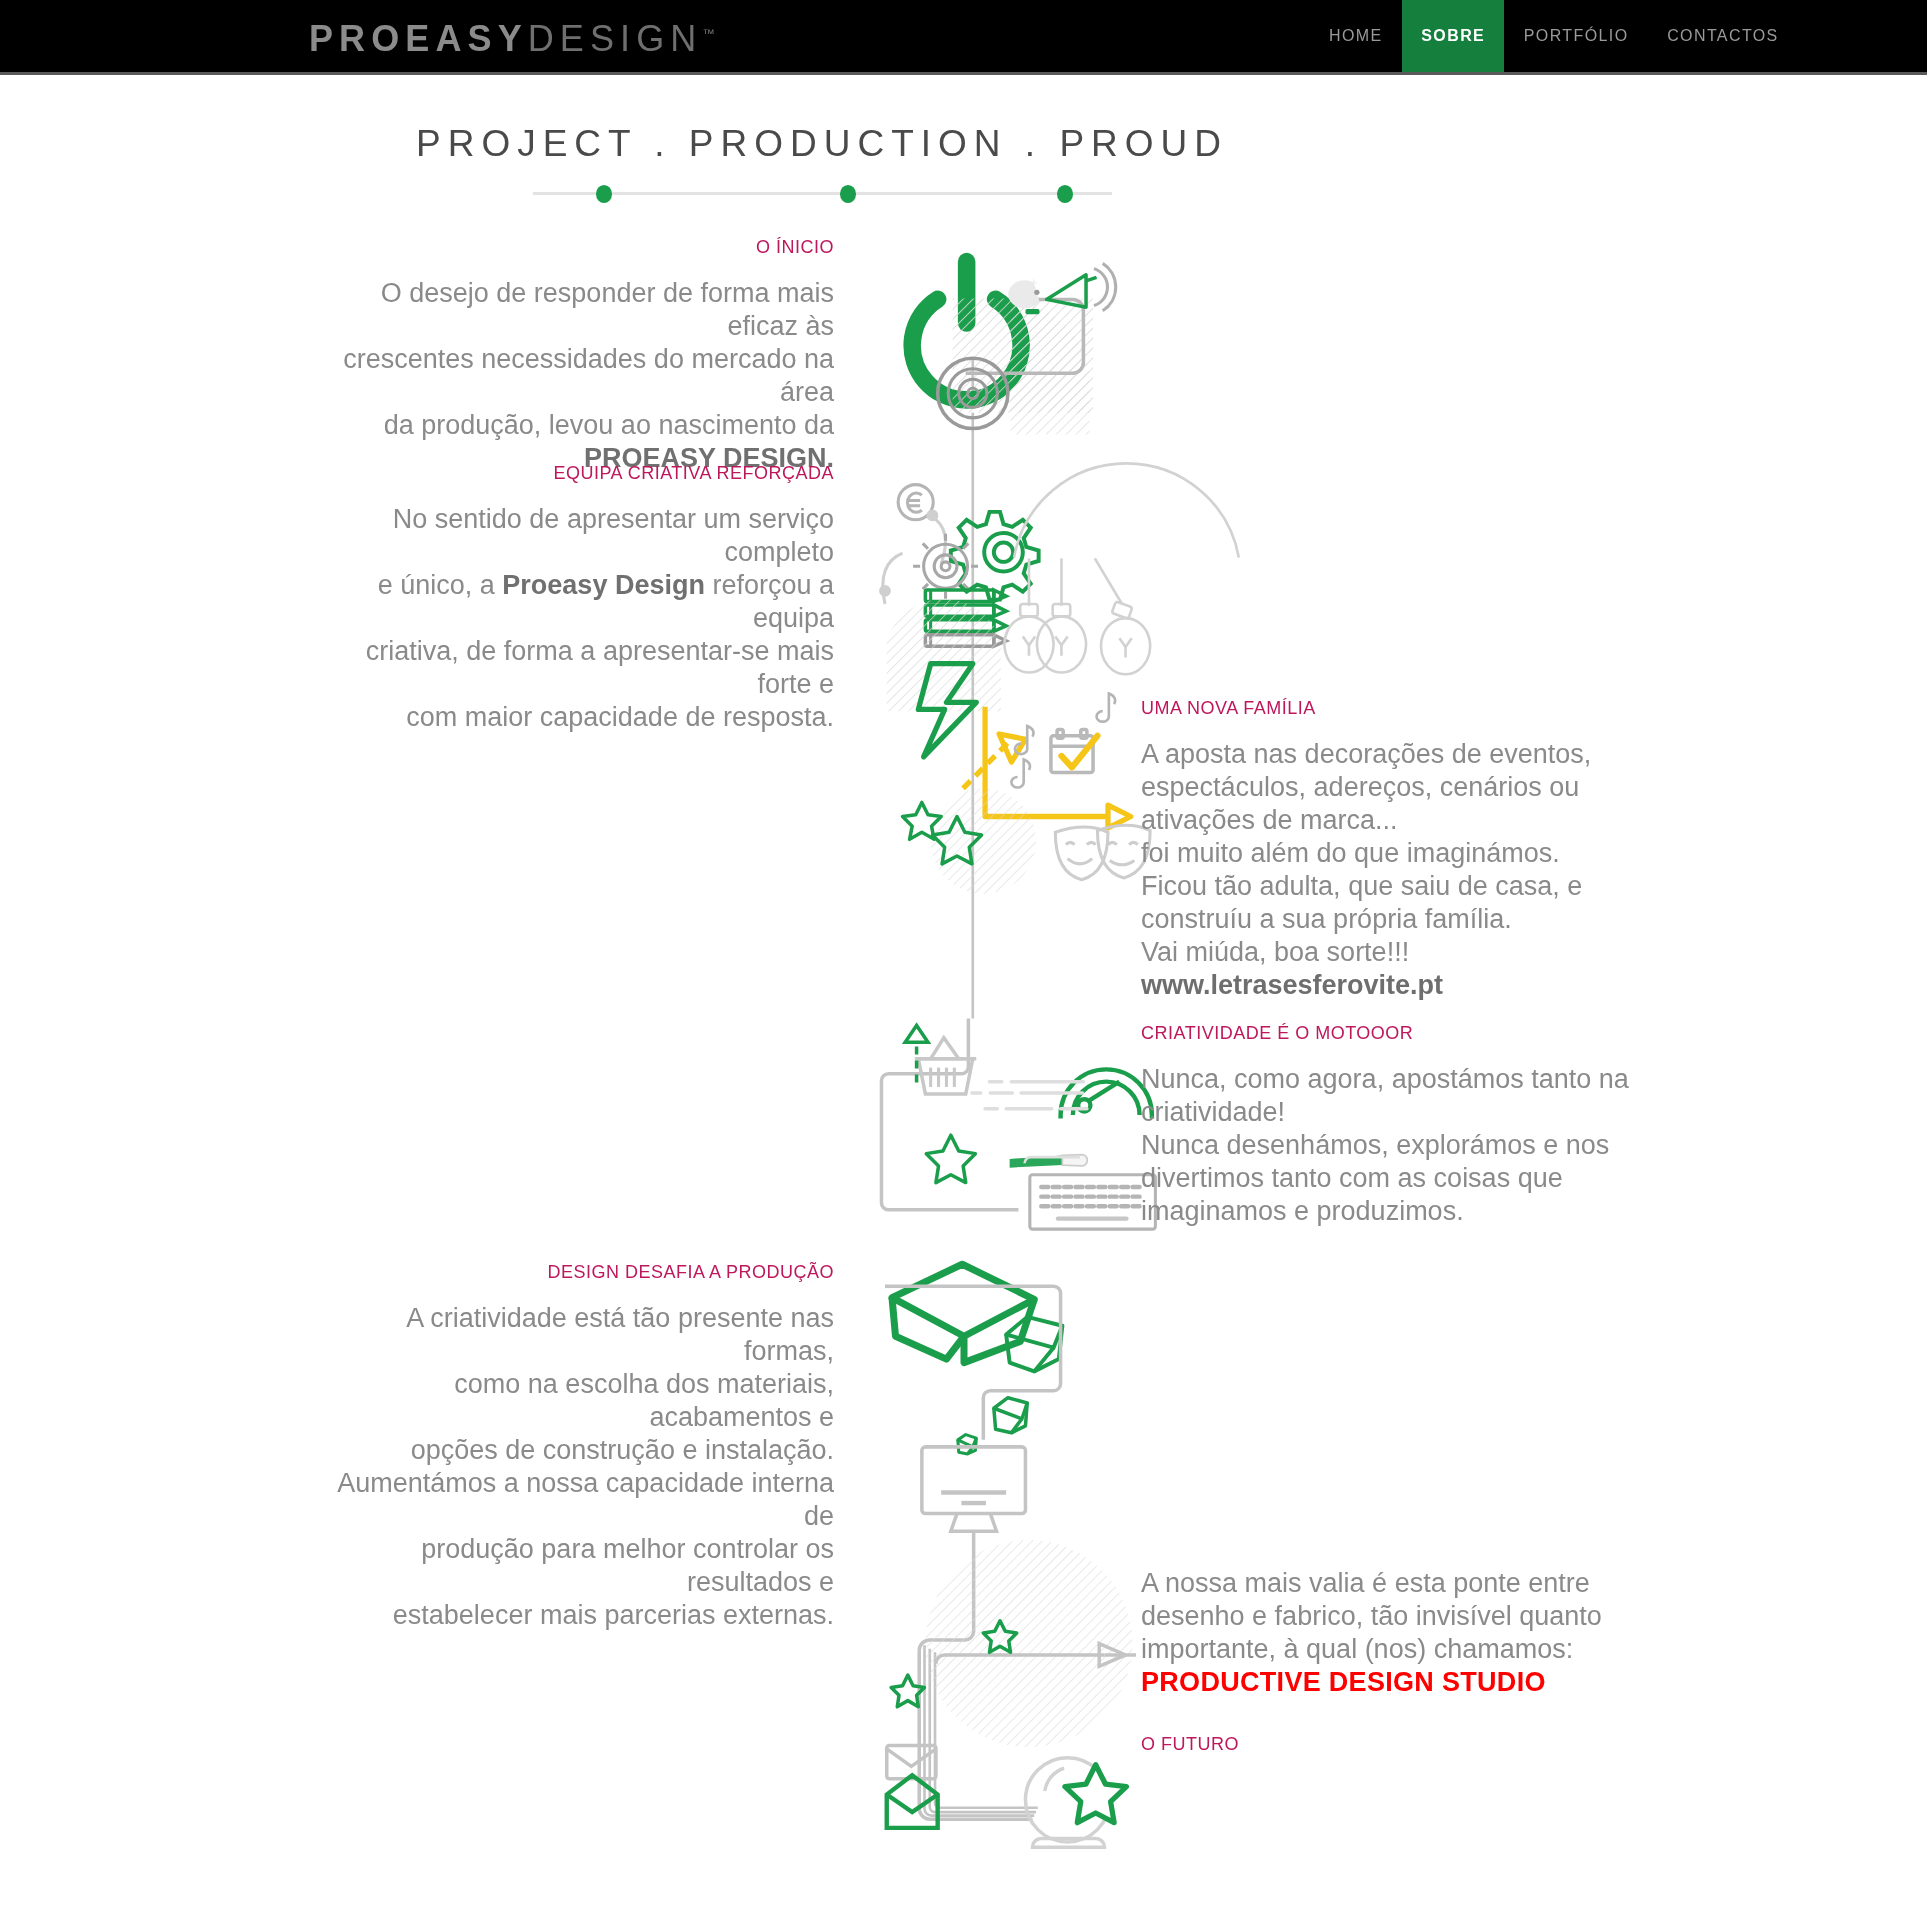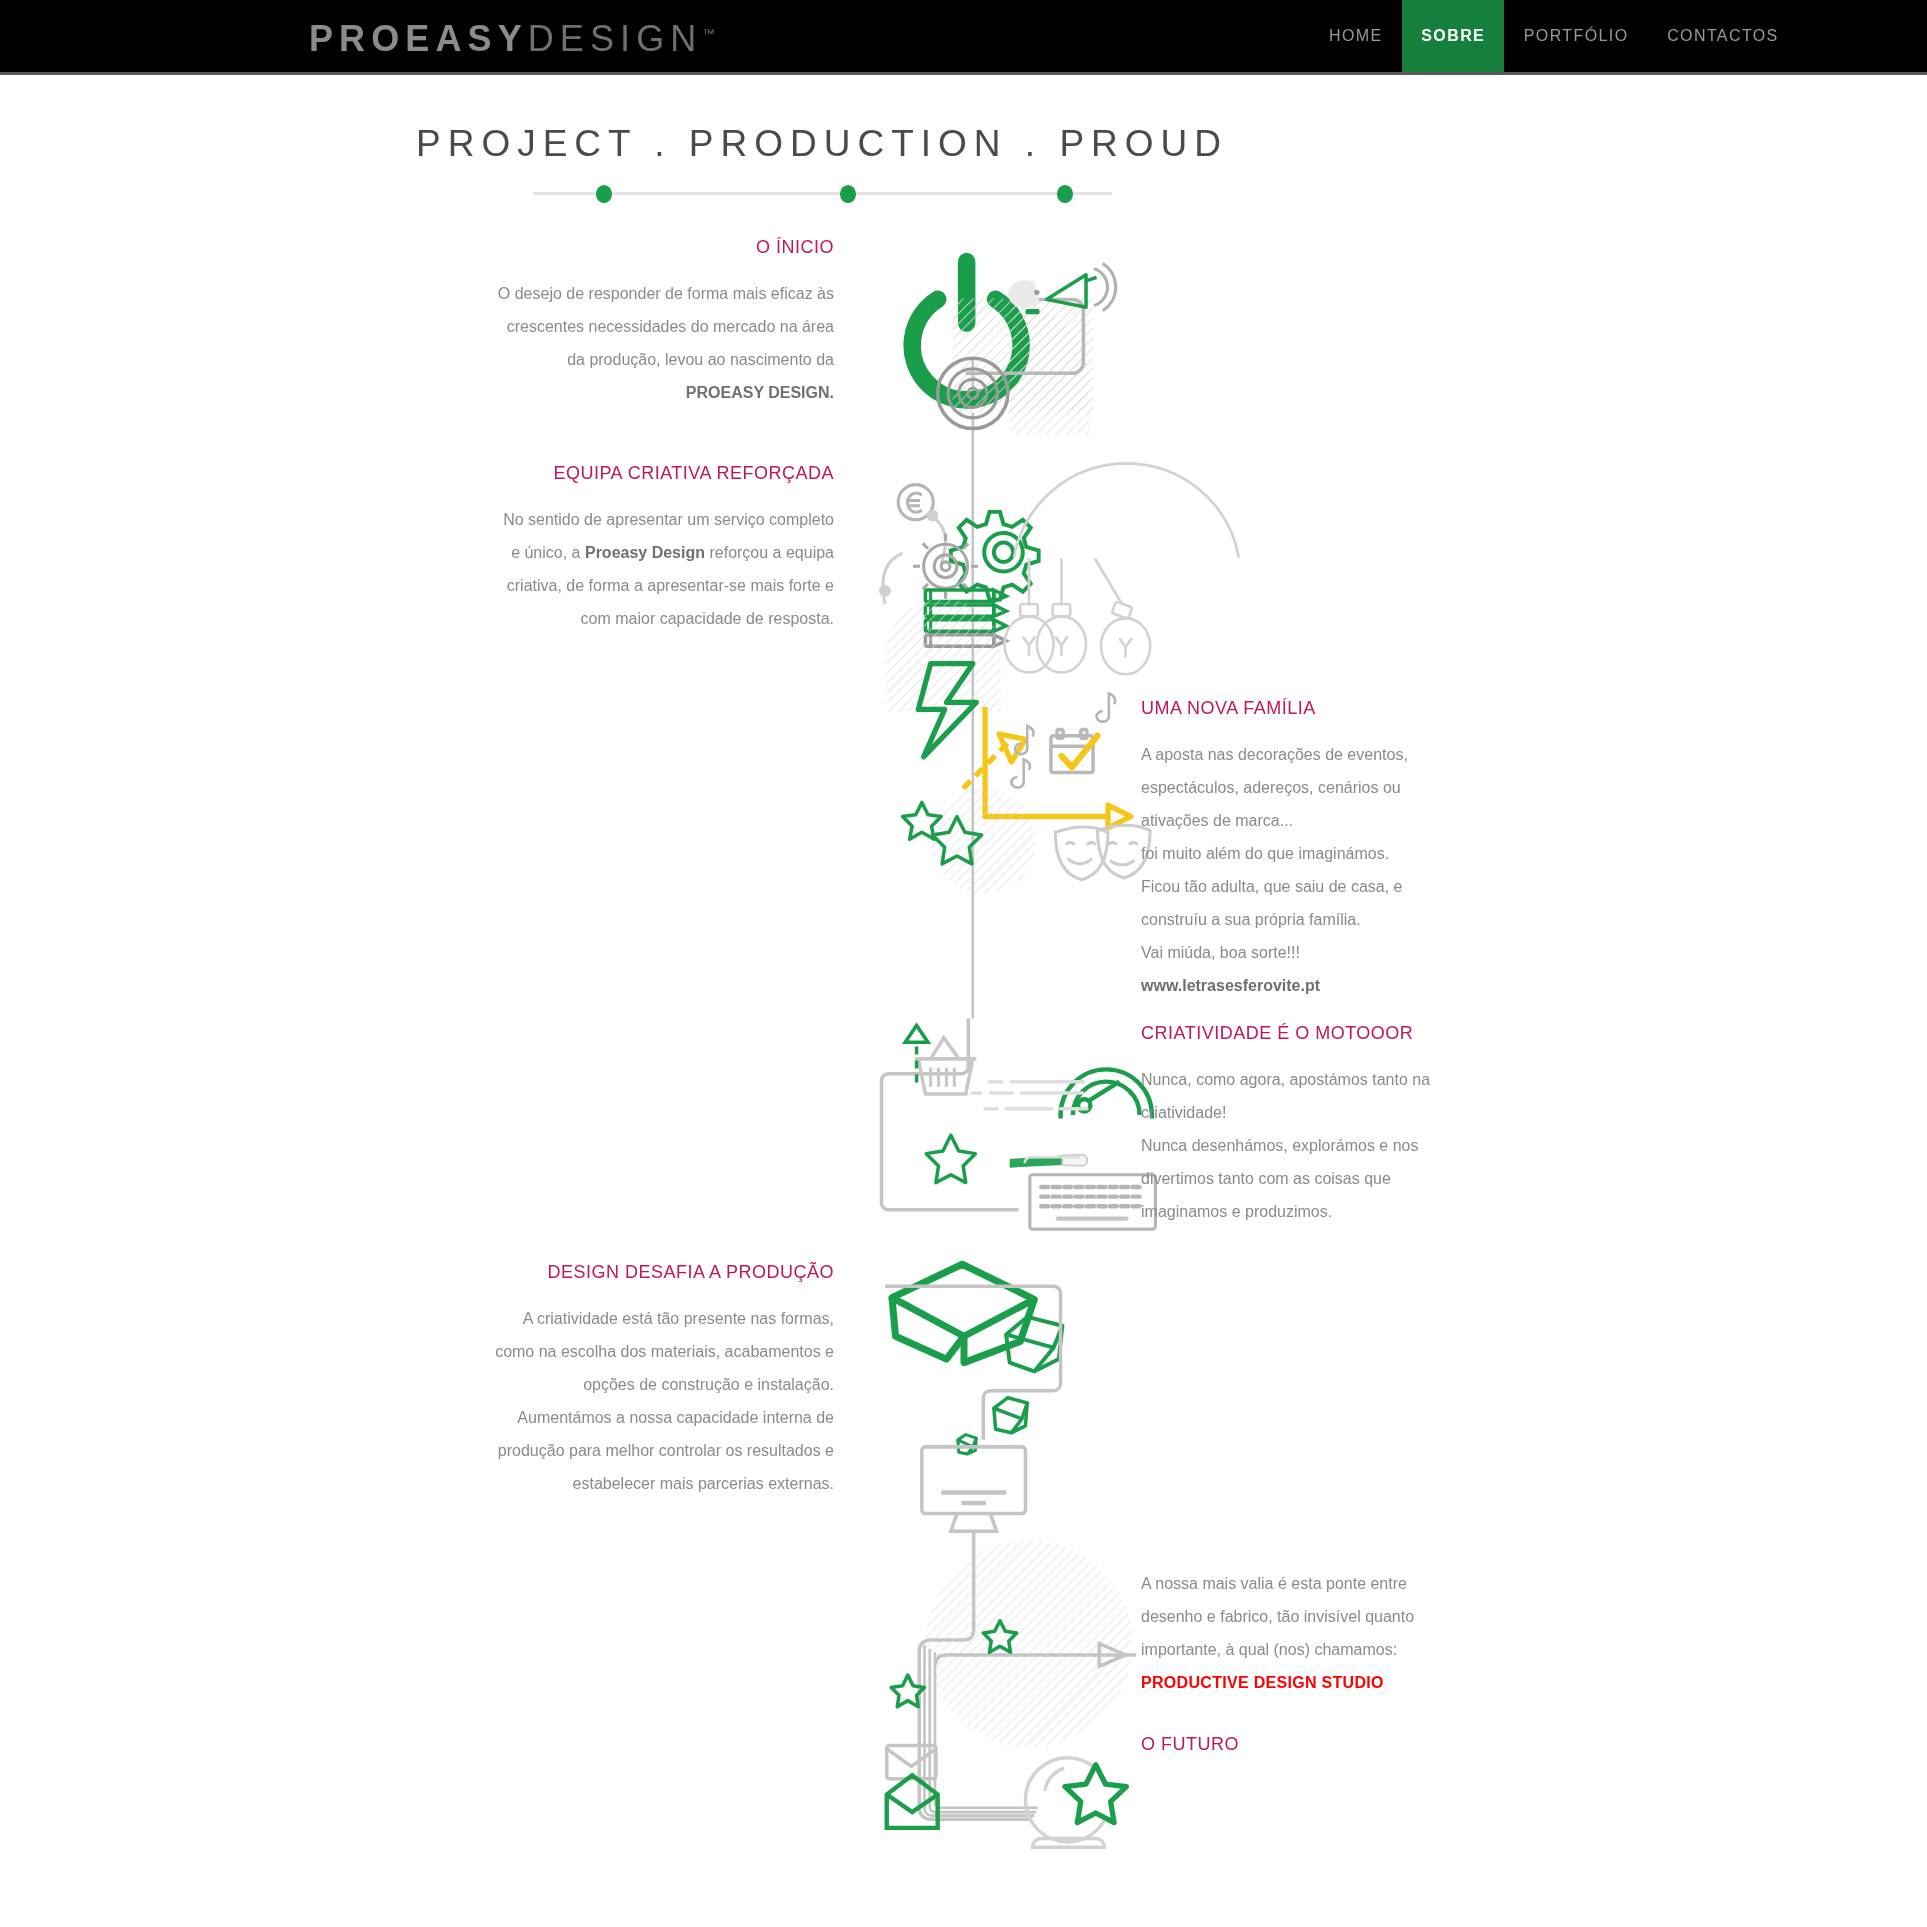--- a/index.html
+++ b/index.html
@@ -89,21 +89,21 @@
   .text-block.left-align{ text-align:left; }
   .block-title{
     font-size:18px;
     color:#be185d;
     font-weight:400;
     letter-spacing:0.5px;
     white-space:nowrap;
     margin-bottom:19.3px;
   }
   .block-body{
-    font-size:16px;
+    font-size:27px;
     line-height:33px;
     color:#8a8a8a;
     font-weight:400;
   }
   .block-body b{ color:#707070; font-weight:bold; }
   .block-body .url{ color:#6e6e6e; font-weight:bold; }
   .block-body .studio{ color:#ff0000; font-weight:bold; letter-spacing:0.3px;}
 
   
   #illustration{

